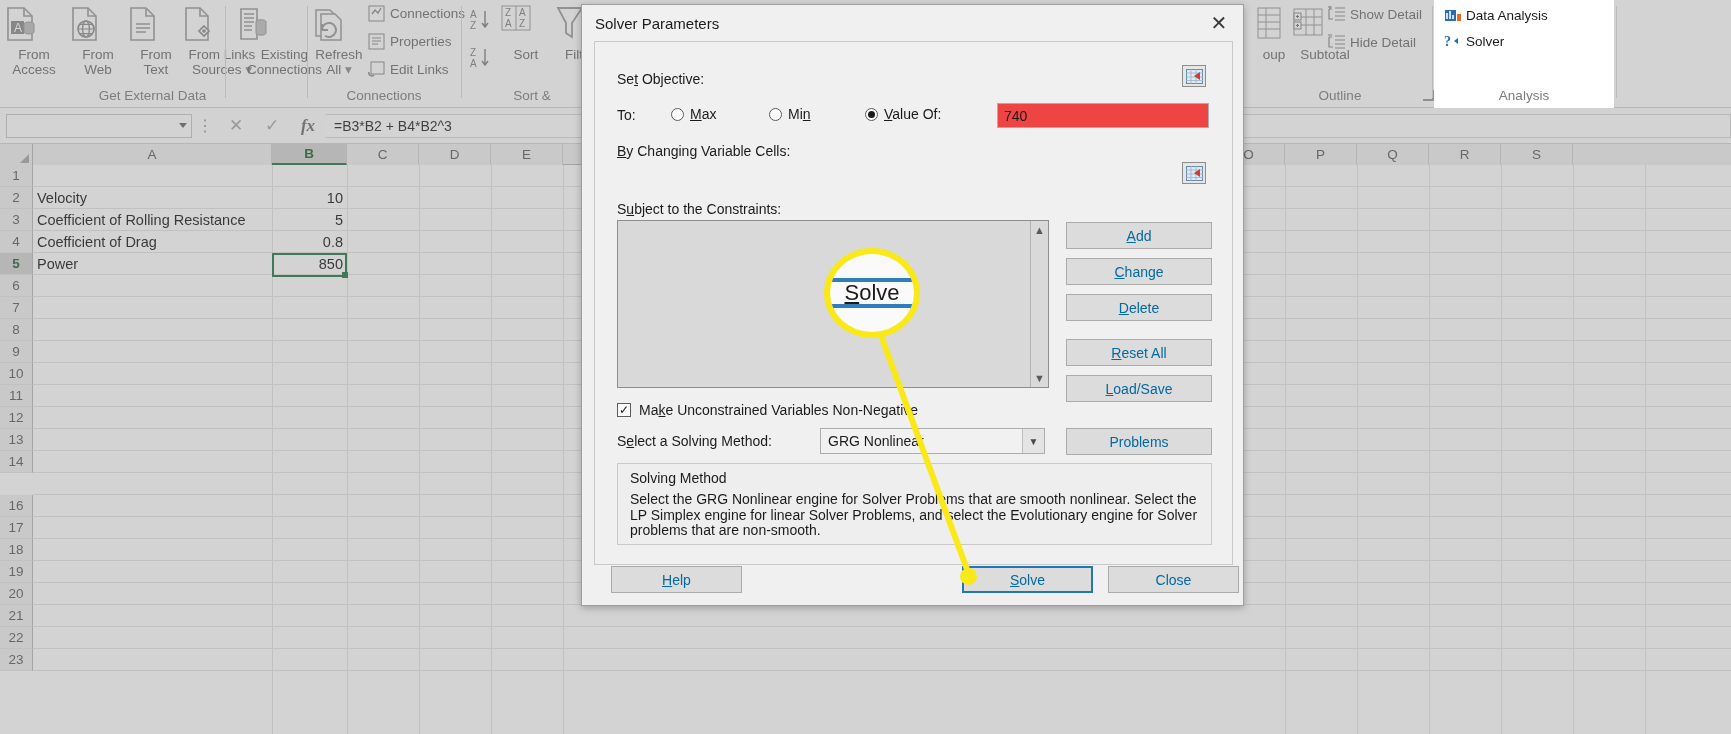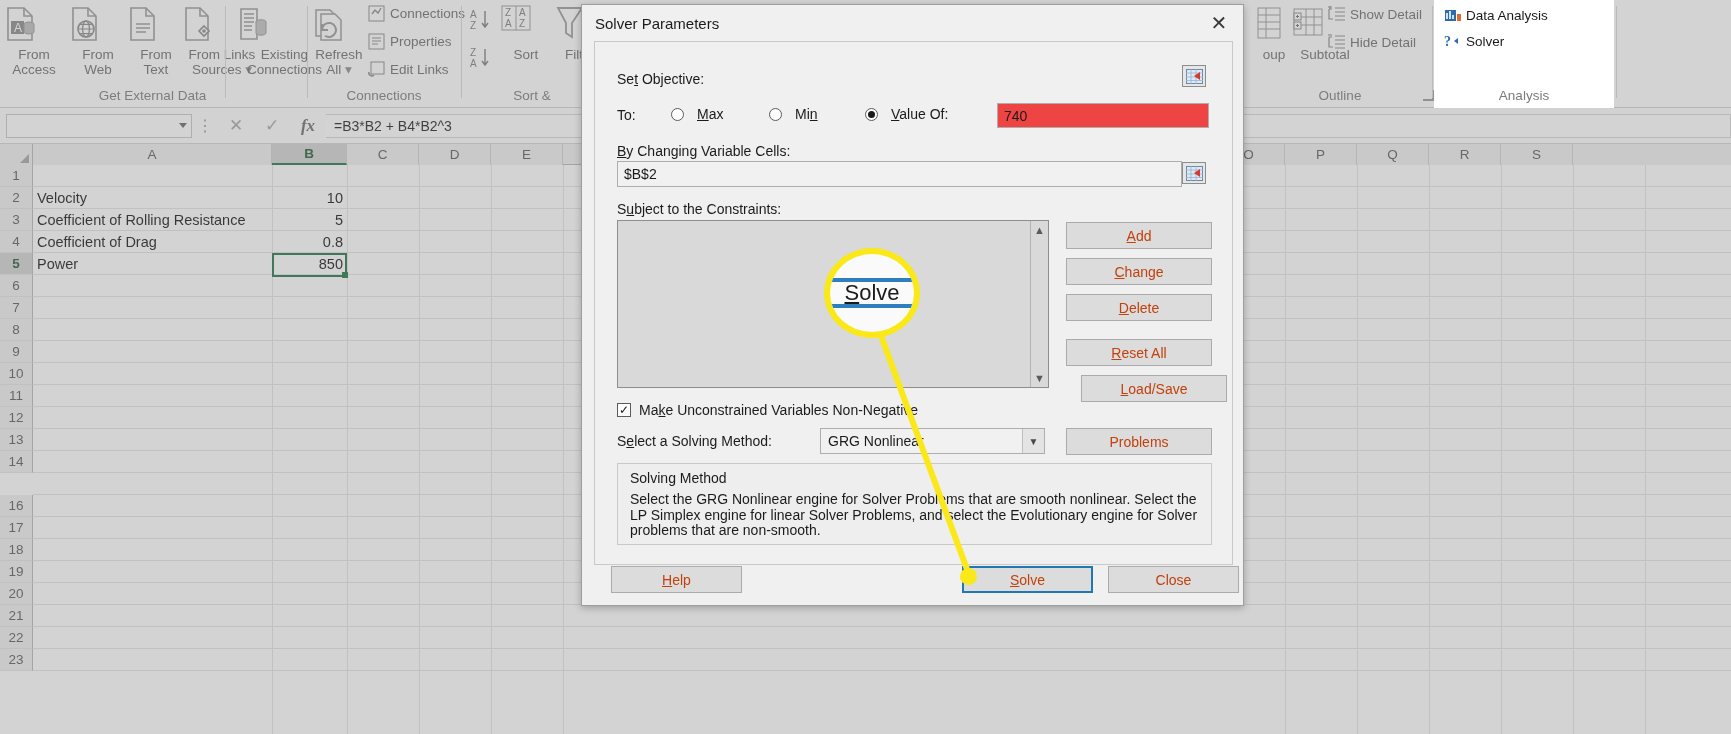--- a/index.html
+++ b/index.html
@@ -133,21 +133,21 @@
     font-size: 14px; color:#1b1b1b;
   }
   .tbox.white { background:#ef4444; }
   .tbox.focus { background:#f1f1f1; }
   .sel-text { background:#c3c3c3; }
   .caret-bar { display:inline-block; width:1px; height:16px; background:#111; margin-left:1px; }
   .refbtn {
     position:absolute; width: 24px; height: 22px; border: 1px solid #8d8d8d; background:#e6e6e6;
     display:flex; align-items:center; justify-content:center;
   }
-  .radio-wrap { position:absolute; display:flex; align-items:center; gap:13px; font-size:14px; }
+  .radio-wrap { position:absolute; display:flex; align-items:center; gap:6px; font-size:14px; }
   .radio {
     width: 13px; height: 13px; border-radius: 50%;
     border: 1px solid #5b5b5b; background: #fdfdfd;
     display:inline-flex; align-items:center; justify-content:center;
   }
   .radio.on::after { content:''; width:7px; height:7px; border-radius:50%; background:#1b1b1b; }
   .cbox {
     width: 14px; height: 14px; border:1px solid #5b5b5b; background:#fdfdfd;
     display:inline-flex; align-items:center; justify-content:center;
     font-size: 12px; color:#1b1b1b; line-height:1;
@@ -157,21 +157,21 @@
   }
   .scrollbar {
     position:absolute; right:0; top:0; width: 18px; height: 100%;
     background:#d9d9d9; border-left:1px solid #b4b4b4;
     display:flex; flex-direction:column; justify-content:space-between; align-items:center;
   }
   .sb-arrow { height: 18px; display:flex; align-items:center; justify-content:center; color:#5b5b5b; font-size:11px;}
   .btn {
     position:absolute; background:#dcdcdc; border: 1px solid #ababab;
     display:flex; align-items:center; justify-content:center;
-    font-size: 14px; color:#c2410c;
+    font-size: 14px; color:#0369a1;
   }
   .btn.focused { border: 2px solid #1f77b4; background:#dcdcdc; }
   .combo {
     position:absolute; background:#f1f1f1; border: 1px solid #adadad;
     display:flex; align-items:center; padding-left: 7px; font-size:14px;
   }
   .combo .arrowbox {
     position:absolute; right:0; top:0; width: 22px; height:100%;
     background:#e4e4e4; border-left:1px solid #bdbdbd;
     display:flex; align-items:center; justify-content:center; color:#4a4a4a; font-size: 10px;
@@ -564,23 +564,20 @@
       </div>
       <div class="radio-wrap" style="left:270px; top:64px;">
         <span class="radio on"></span>
         <span><span class="ul">V</span>alue Of:</span>
       </div>
       <div class="tbox white" style="left:402px; top:61px; width:212px; height:25px;">
         <span>740</span>
       </div>
 
       <span class="lbl" style="left:22px; top:101px;"><span class="ul">B</span>y Changing Variable Cells:</span>
-      <div class="tbox" style="left:22px; top:119px; width:565px; height:26px;">
-        <span>$B$2</span>
-      </div>
       <div class="refbtn" style="left:587px; top:120px;">
         <svg width="17" height="15" viewBox="0 0 17 15">
             <rect x="0.5" y="0.5" width="16" height="14" fill="#dce9f7" stroke="#6b8aa8"></rect>
             <path d="M0 4h17M0 8h17M0 11.5h17M5 0v15M10 0v15" stroke="#9ab3cc" stroke-width="0.8"></path>
             <path d="M8 7l6-4v8z" fill="#d23b2e"></path>
           </svg>
       </div>
 
       <span class="lbl" style="left:22px; top:159px;">S<span class="ul">u</span>bject to the Constraints:</span>
       <div class="listbox" style="left:22px; top:178px; width:432px; height:168px;">
@@ -595,21 +592,21 @@
         </div>
       <div class="btn" style="left:471px; top:216px; width:146px; height:27px;">
           <span><span class="ul">C</span>hange</span>
         </div>
       <div class="btn" style="left:471px; top:252px; width:146px; height:27px;">
           <span><span class="ul">D</span>elete</span>
         </div>
       <div class="btn" style="left:471px; top:297px; width:146px; height:27px;">
           <span><span class="ul">R</span>eset All</span>
         </div>
-      <div class="btn" style="left:471px; top:333px; width:146px; height:27px;margin-left:15px;">
+      <div class="btn" style="left:471px; top:333px; width:146px; height:27px;">
           <span><span class="ul">L</span>oad/Save</span>
         </div>
 
       <div style="position:absolute; left:22px; top:360px; display:flex; align-items:center; gap:8px;">
         <span class="cbox">✓</span>
         <span>Ma<span class="ul">k</span>e Unconstrained Variables Non-Negative</span>
       </div>
 
       <span class="lbl" style="left:22px; top:391px;">S<span class="ul">e</span>lect a Solving Method:</span>
       <div class="combo" style="left:225px; top:386px; width:225px; height:26px;">

